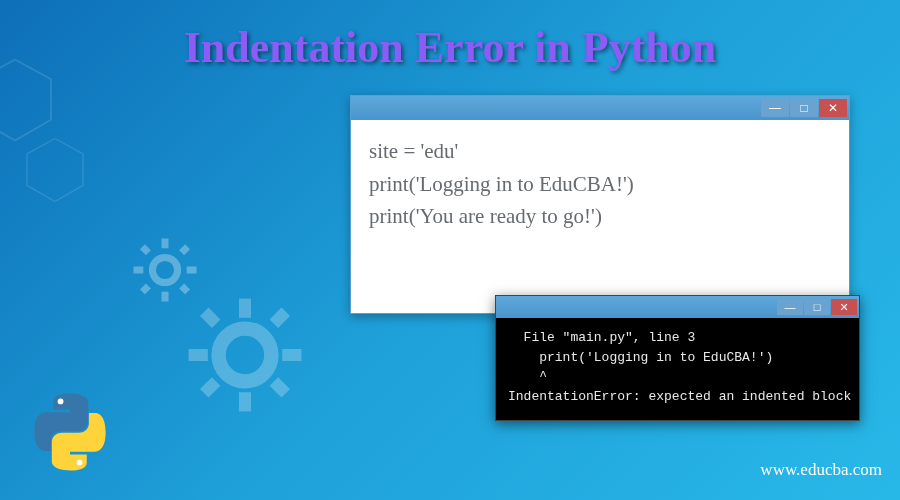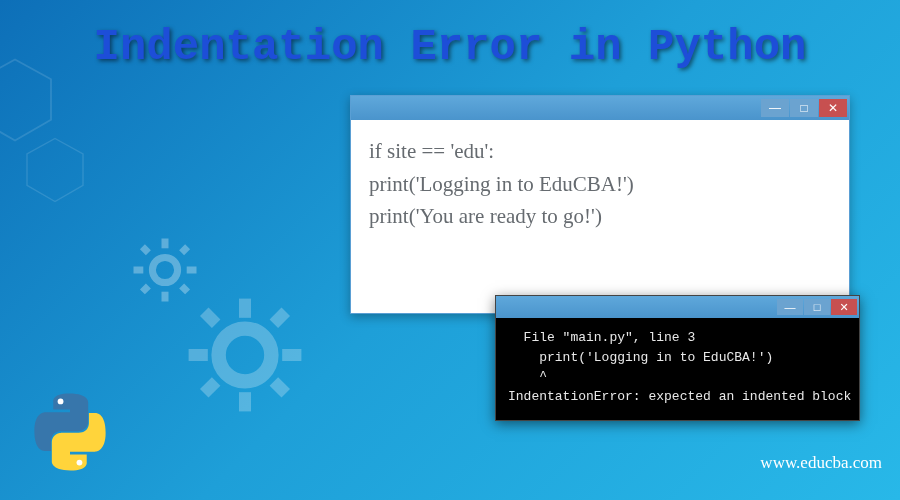--- a/index.html
+++ b/index.html
@@ -25,24 +25,24 @@
   top: 295px;
   width: 120px;
   height: 120px;
   opacity: 0.25;
 }
 .title {
   position: absolute;
   top: 22px;
   left: 50%;
   transform: translateX(-50%);
-  font-family: Liberation Mono, monospace;
+  font-family: Liberation Serif, serif;
   font-size: 44px;
   font-weight: bold;
-  color: #1d4ed8;
+  color: #8b5cf6;
   text-shadow: 2px 2px 4px rgba(0,0,0,0.5);
   white-space: nowrap;
 }
 .editor-window {
   position: absolute;
   top: 95px;
   left: 350px;
   width: 500px;
   background: #fff;
   border: 1px solid #5a9fd4;
@@ -110,21 +110,21 @@
 .python-logo {
   position: absolute;
   left: 30px;
   bottom: 28px;
   width: 80px;
   height: 80px;
 }
 .website-url {
   position: absolute;
   right: 18px;
-  bottom: 27px;
+  bottom: 20px;
   color: #fff;
   font-size: 17px;
   font-family: Georgia, serif;
   text-align: center;
 }
 .hexagon {
   position: absolute;
   width: 90px;
   height: 100px;
   opacity: 0.12;
@@ -169,21 +169,21 @@
 
 <h1 class="title">Indentation Error in Python</h1>
 
 <div class="editor-window">
   <div class="win-titlebar">
     <div class="win-btn minimize">—</div>
     <div class="win-btn maximize">□</div>
     <div class="win-btn close">✕</div>
   </div>
   <div class="editor-content">
-    <div>if site == 'edu':</div>
+    <div>site = 'edu'</div>
     <div>print('Logging in to EduCBA!')</div>
     <div>print('You are ready to go!')</div>
   </div>
 </div>
 
 <div class="terminal-window">
   <div class="term-titlebar">
     <div class="win-btn minimize">—</div>
     <div class="win-btn maximize">□</div>
     <div class="win-btn close">✕</div>

